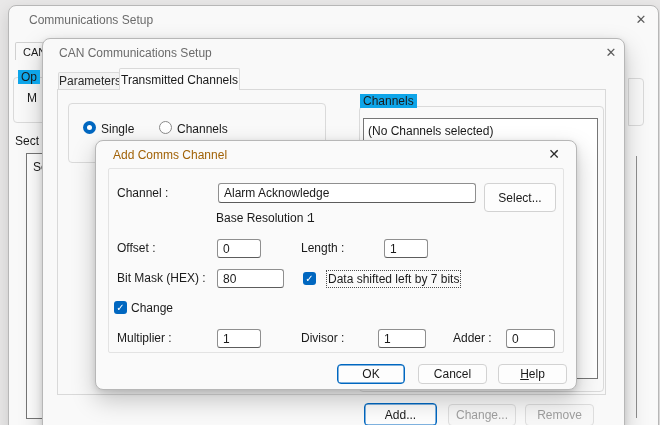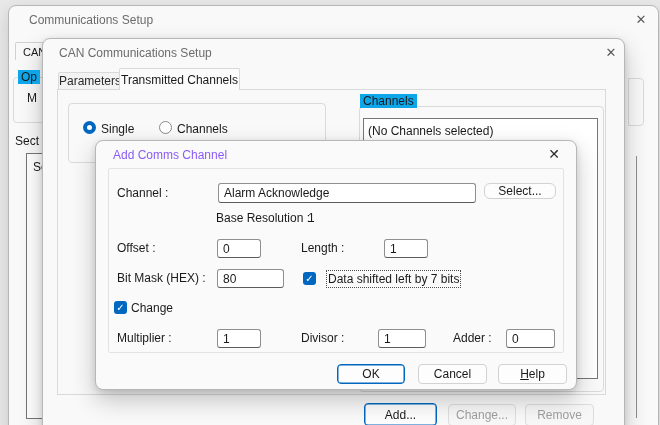--- a/index.html
+++ b/index.html
@@ -89,29 +89,29 @@
     <div class="listbox" style="left:320px; top:79px; width:235px; height:261px; padding:5px 4px;">
       <span>(No Channels selected)</span>
     </div>
 
     <button class="btn primary" style="left:321px; top:364px; width:73px; height:23px;">Add...</button>
     <button class="btn disabled" style="left:405px; top:365px; width:68px; height:22px;">Change...</button>
     <button class="btn disabled" style="left:482px; top:365px; width:69px; height:22px;">Remove</button>
   </div>
 
   <div class="win rounded-all shadow2" style="left:95px; top:140px; width:482px; height:250px; background:#fafafa;">
-    <div class="title" style="left:17px; color:#8b5cf6;">Add Comms Channel</div>
+    <div class="title" style="left:17px; color:#a16207;">Add Comms Channel</div>
     <div class="close-btn active" style="left:450px; top:5px; font-size:14px;">✕</div>
 
     <div style="position:absolute; left:12px; top:27px; width:456px; height:185px;
                 border:1px solid #e3e3e3; border-radius:2px;"></div>
 
     <span class="lbl" style="left:21px; top:42px; line-height:20px;">Channel :</span>
     <input class="txt" style="left: 122px; top: 42px; width: 258px; height: 20px;" value="Alarm Acknowledge">
-    <button class="btn" style="left:388px; top:42px; width:72px; height:16px;border-radius:6px;">Select...</button>
+    <button class="btn" style="left:388px; top:42px; width:72px; height:29px;">Select...</button>
 
     <span class="lbl" style="left:120px; top:70px; line-height:14px;">Base Resolution :</span>
     <span class="lbl" style="left:212px; top:70px; line-height:14px;">1</span>
 
     <span class="lbl" style="left:21px; top:98px; line-height:19px;">Offset :</span>
     <input class="txt" style="left: 121px; top: 98px; width: 44px; height: 19px;" value="0">
     <span class="lbl" style="left:205px; top:98px; line-height:19px;">Length :</span>
     <input class="txt" style="left: 288px; top: 98px; width: 44px; height: 19px;" value="1">
 
     <span class="lbl" style="left:21px; top:128px; line-height:19px;">Bit Mask (HEX) :</span>

